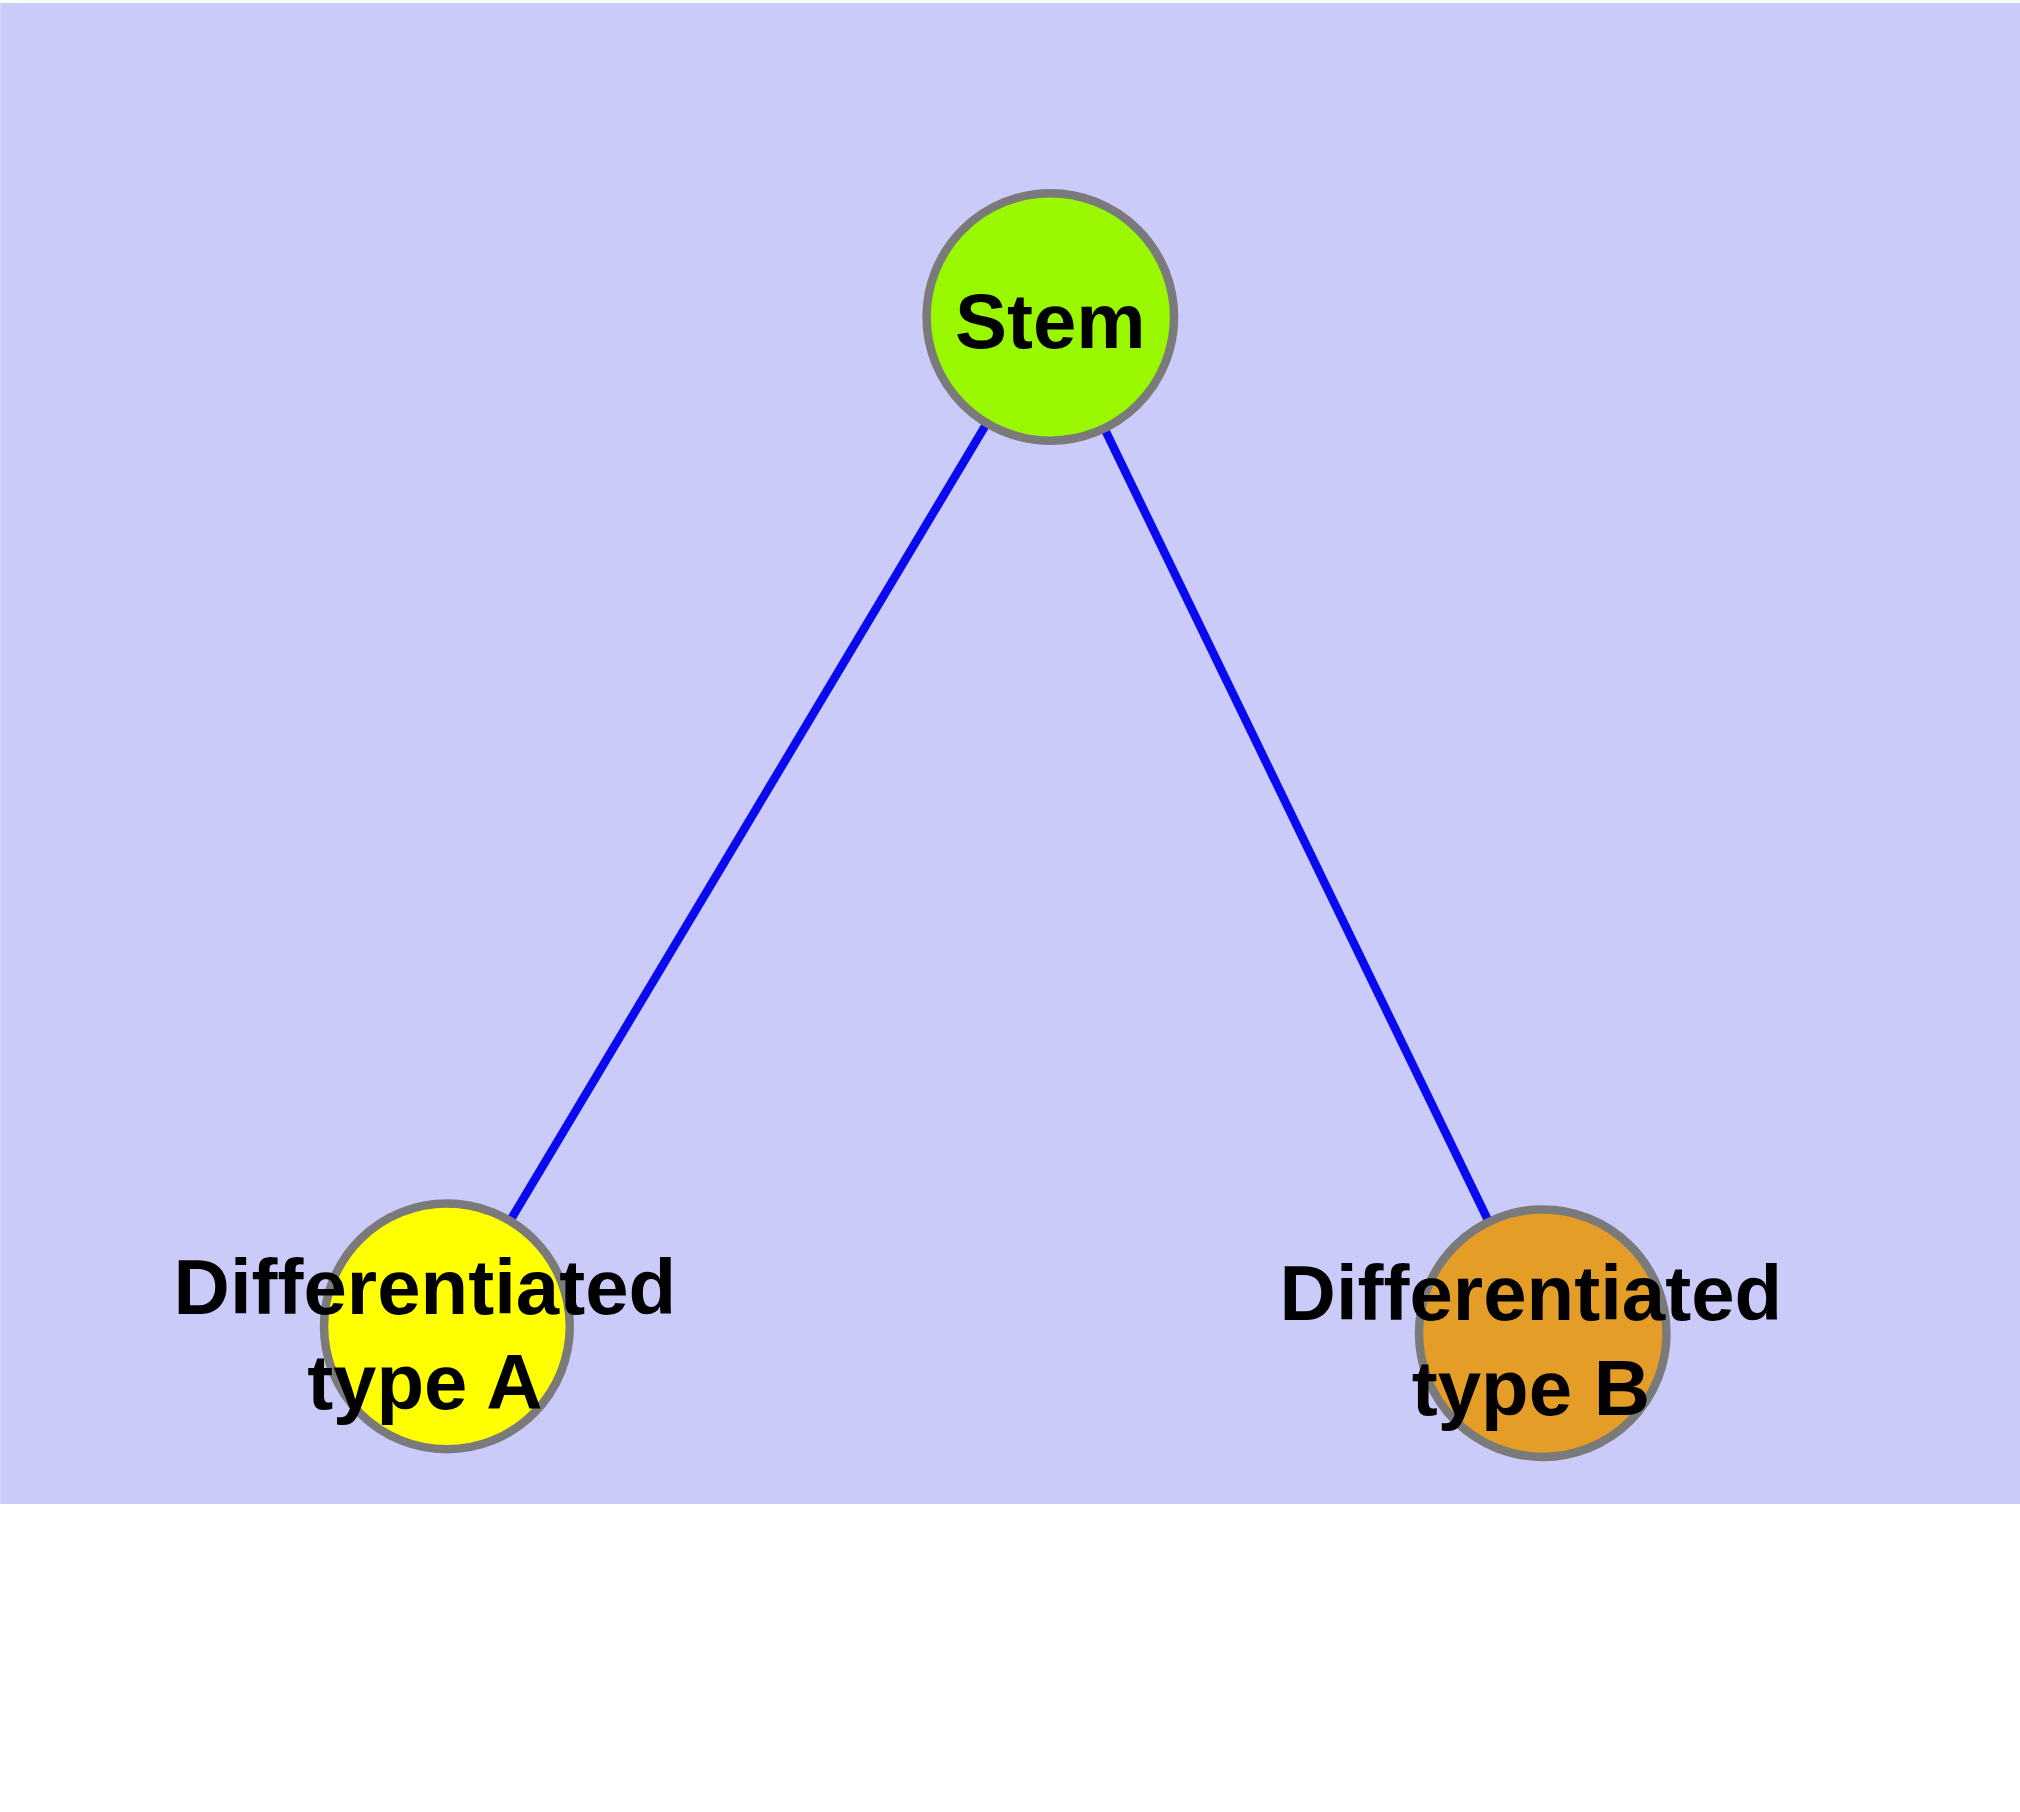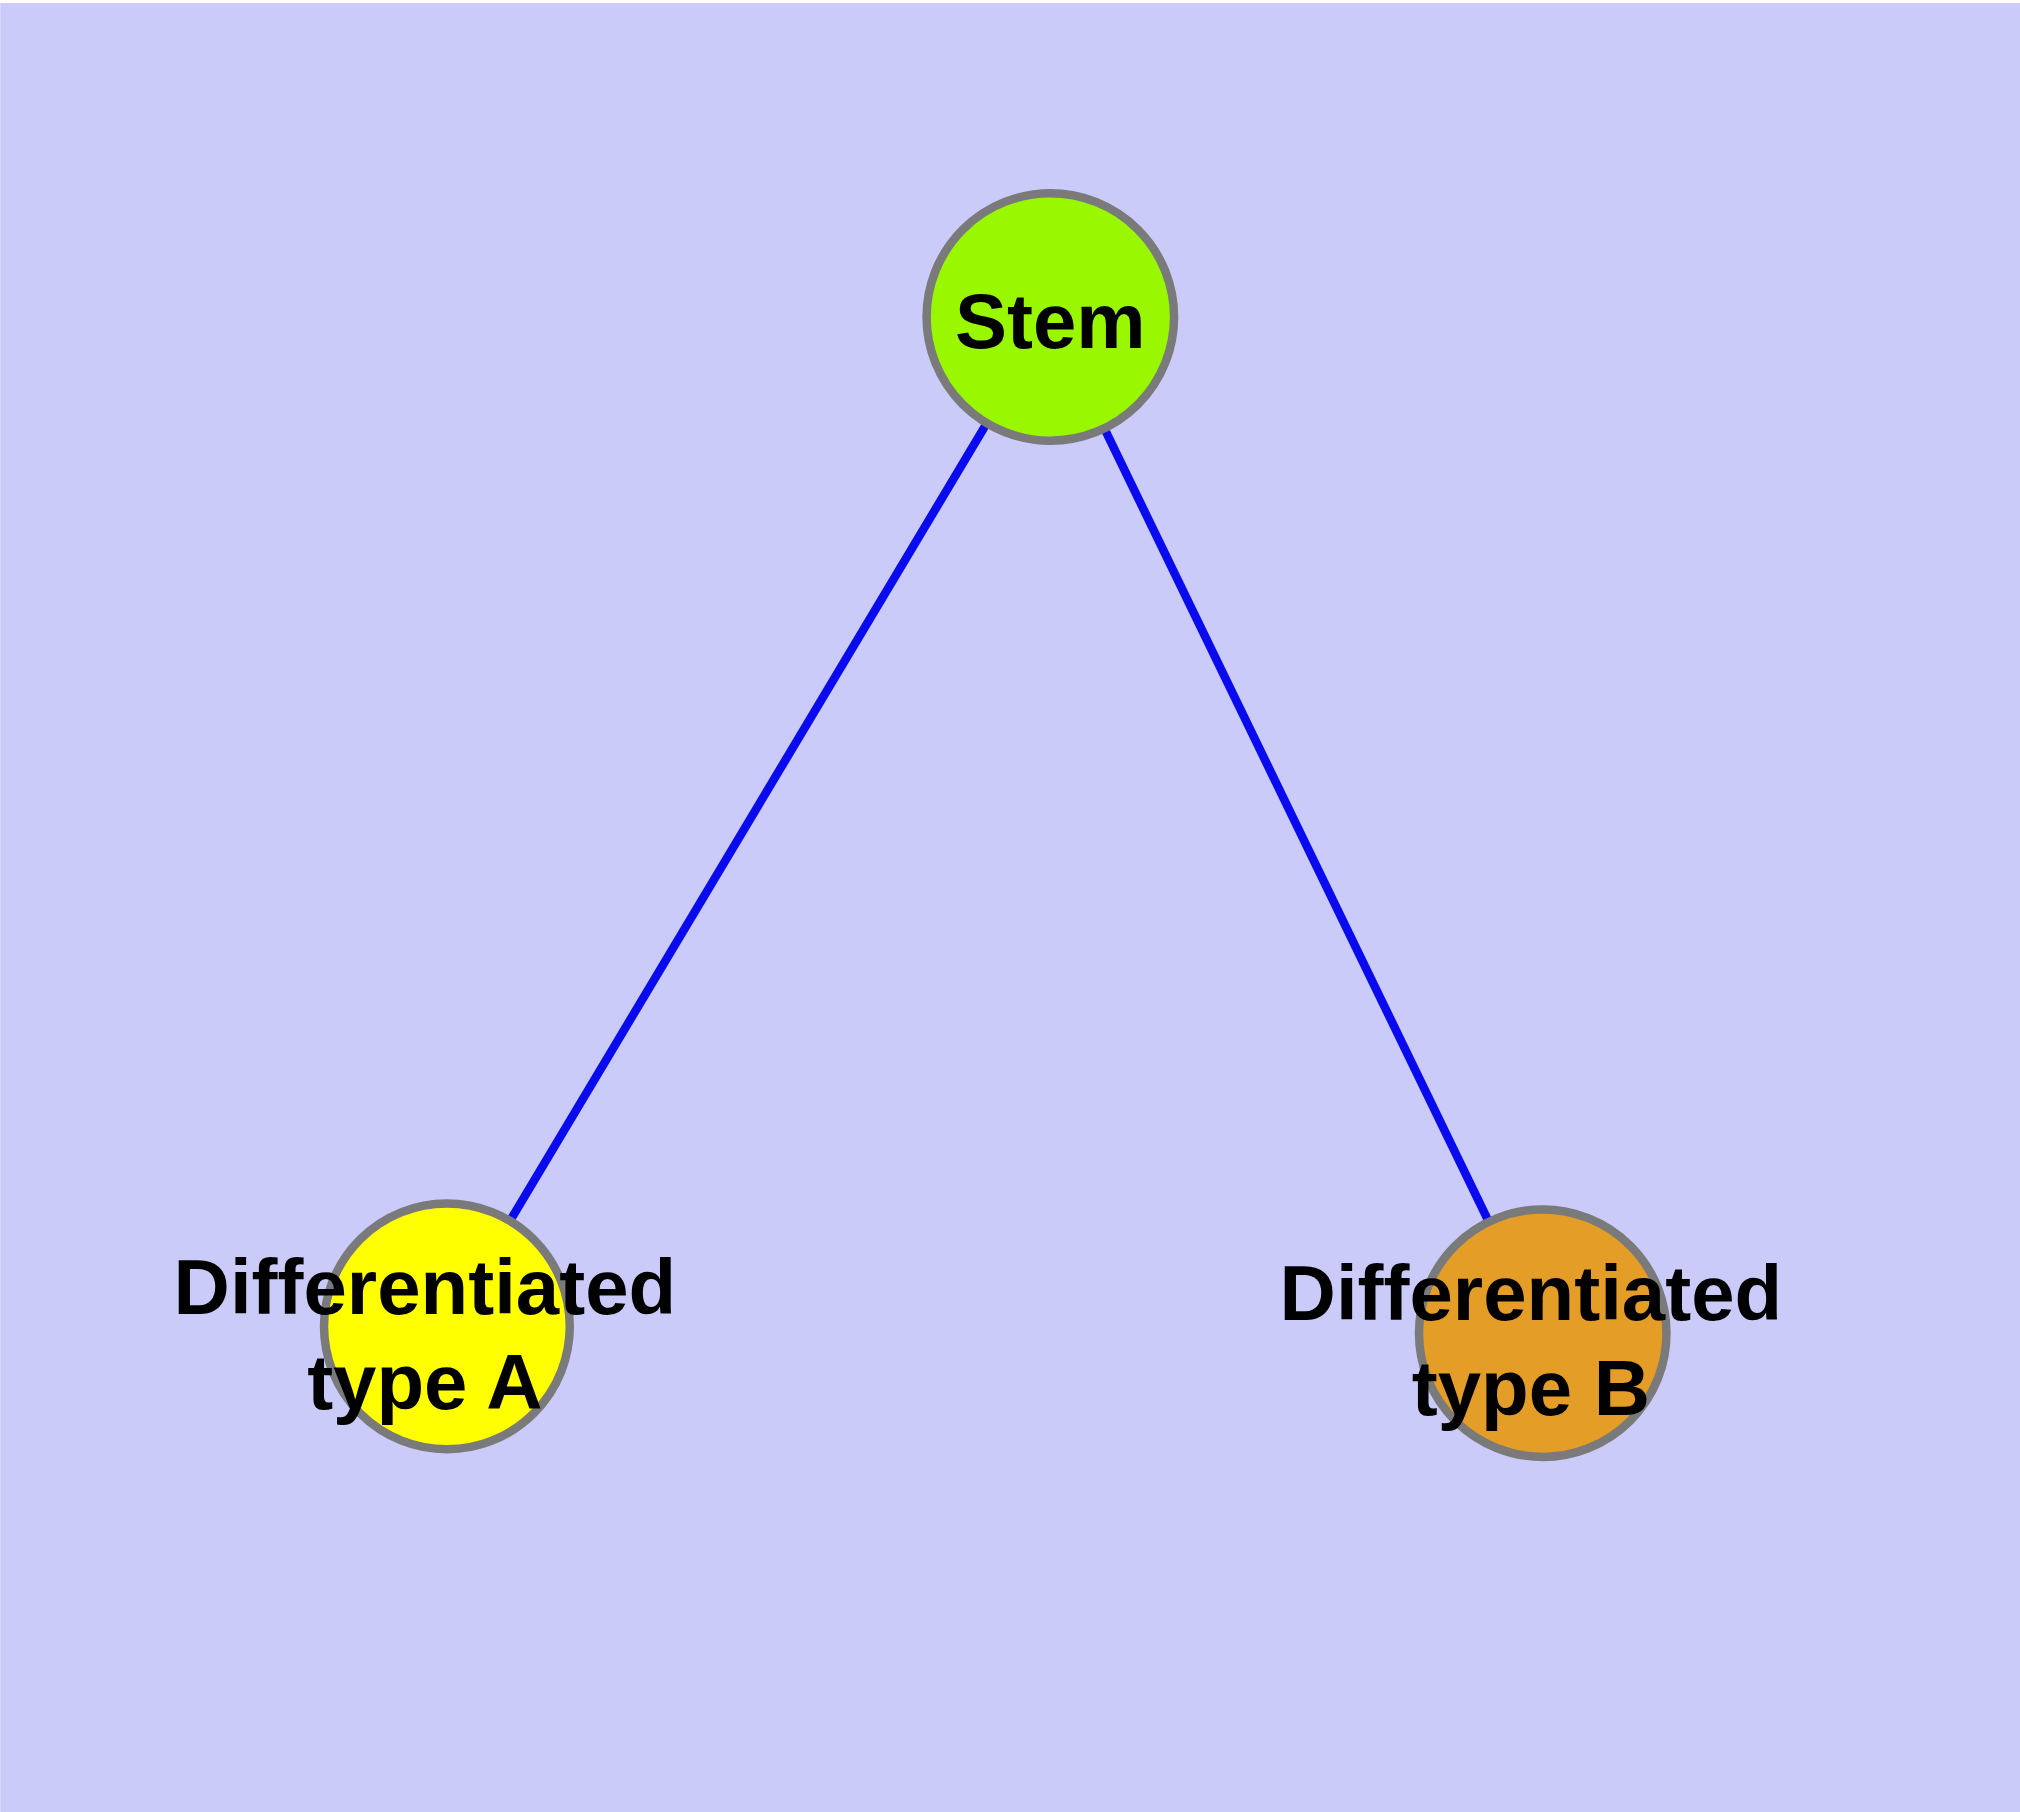--- a/index.html
+++ b/index.html
@@ -3,21 +3,21 @@
 <meta charset="utf-8">
 <style>
   html, body {
     margin: 0;
     padding: 0;
     background: #ffffff;
   }
   .canvas {
     position: relative;
     width: 2021px;
-    height: 1812px;
+    height: 1504px;
     overflow: hidden;
   }
   .top-strip {
     position: absolute;
     top: 0; left: 0;
     width: 100%;
     height: 2.5px;
     z-index: 2;
   }
   svg.diagram {

